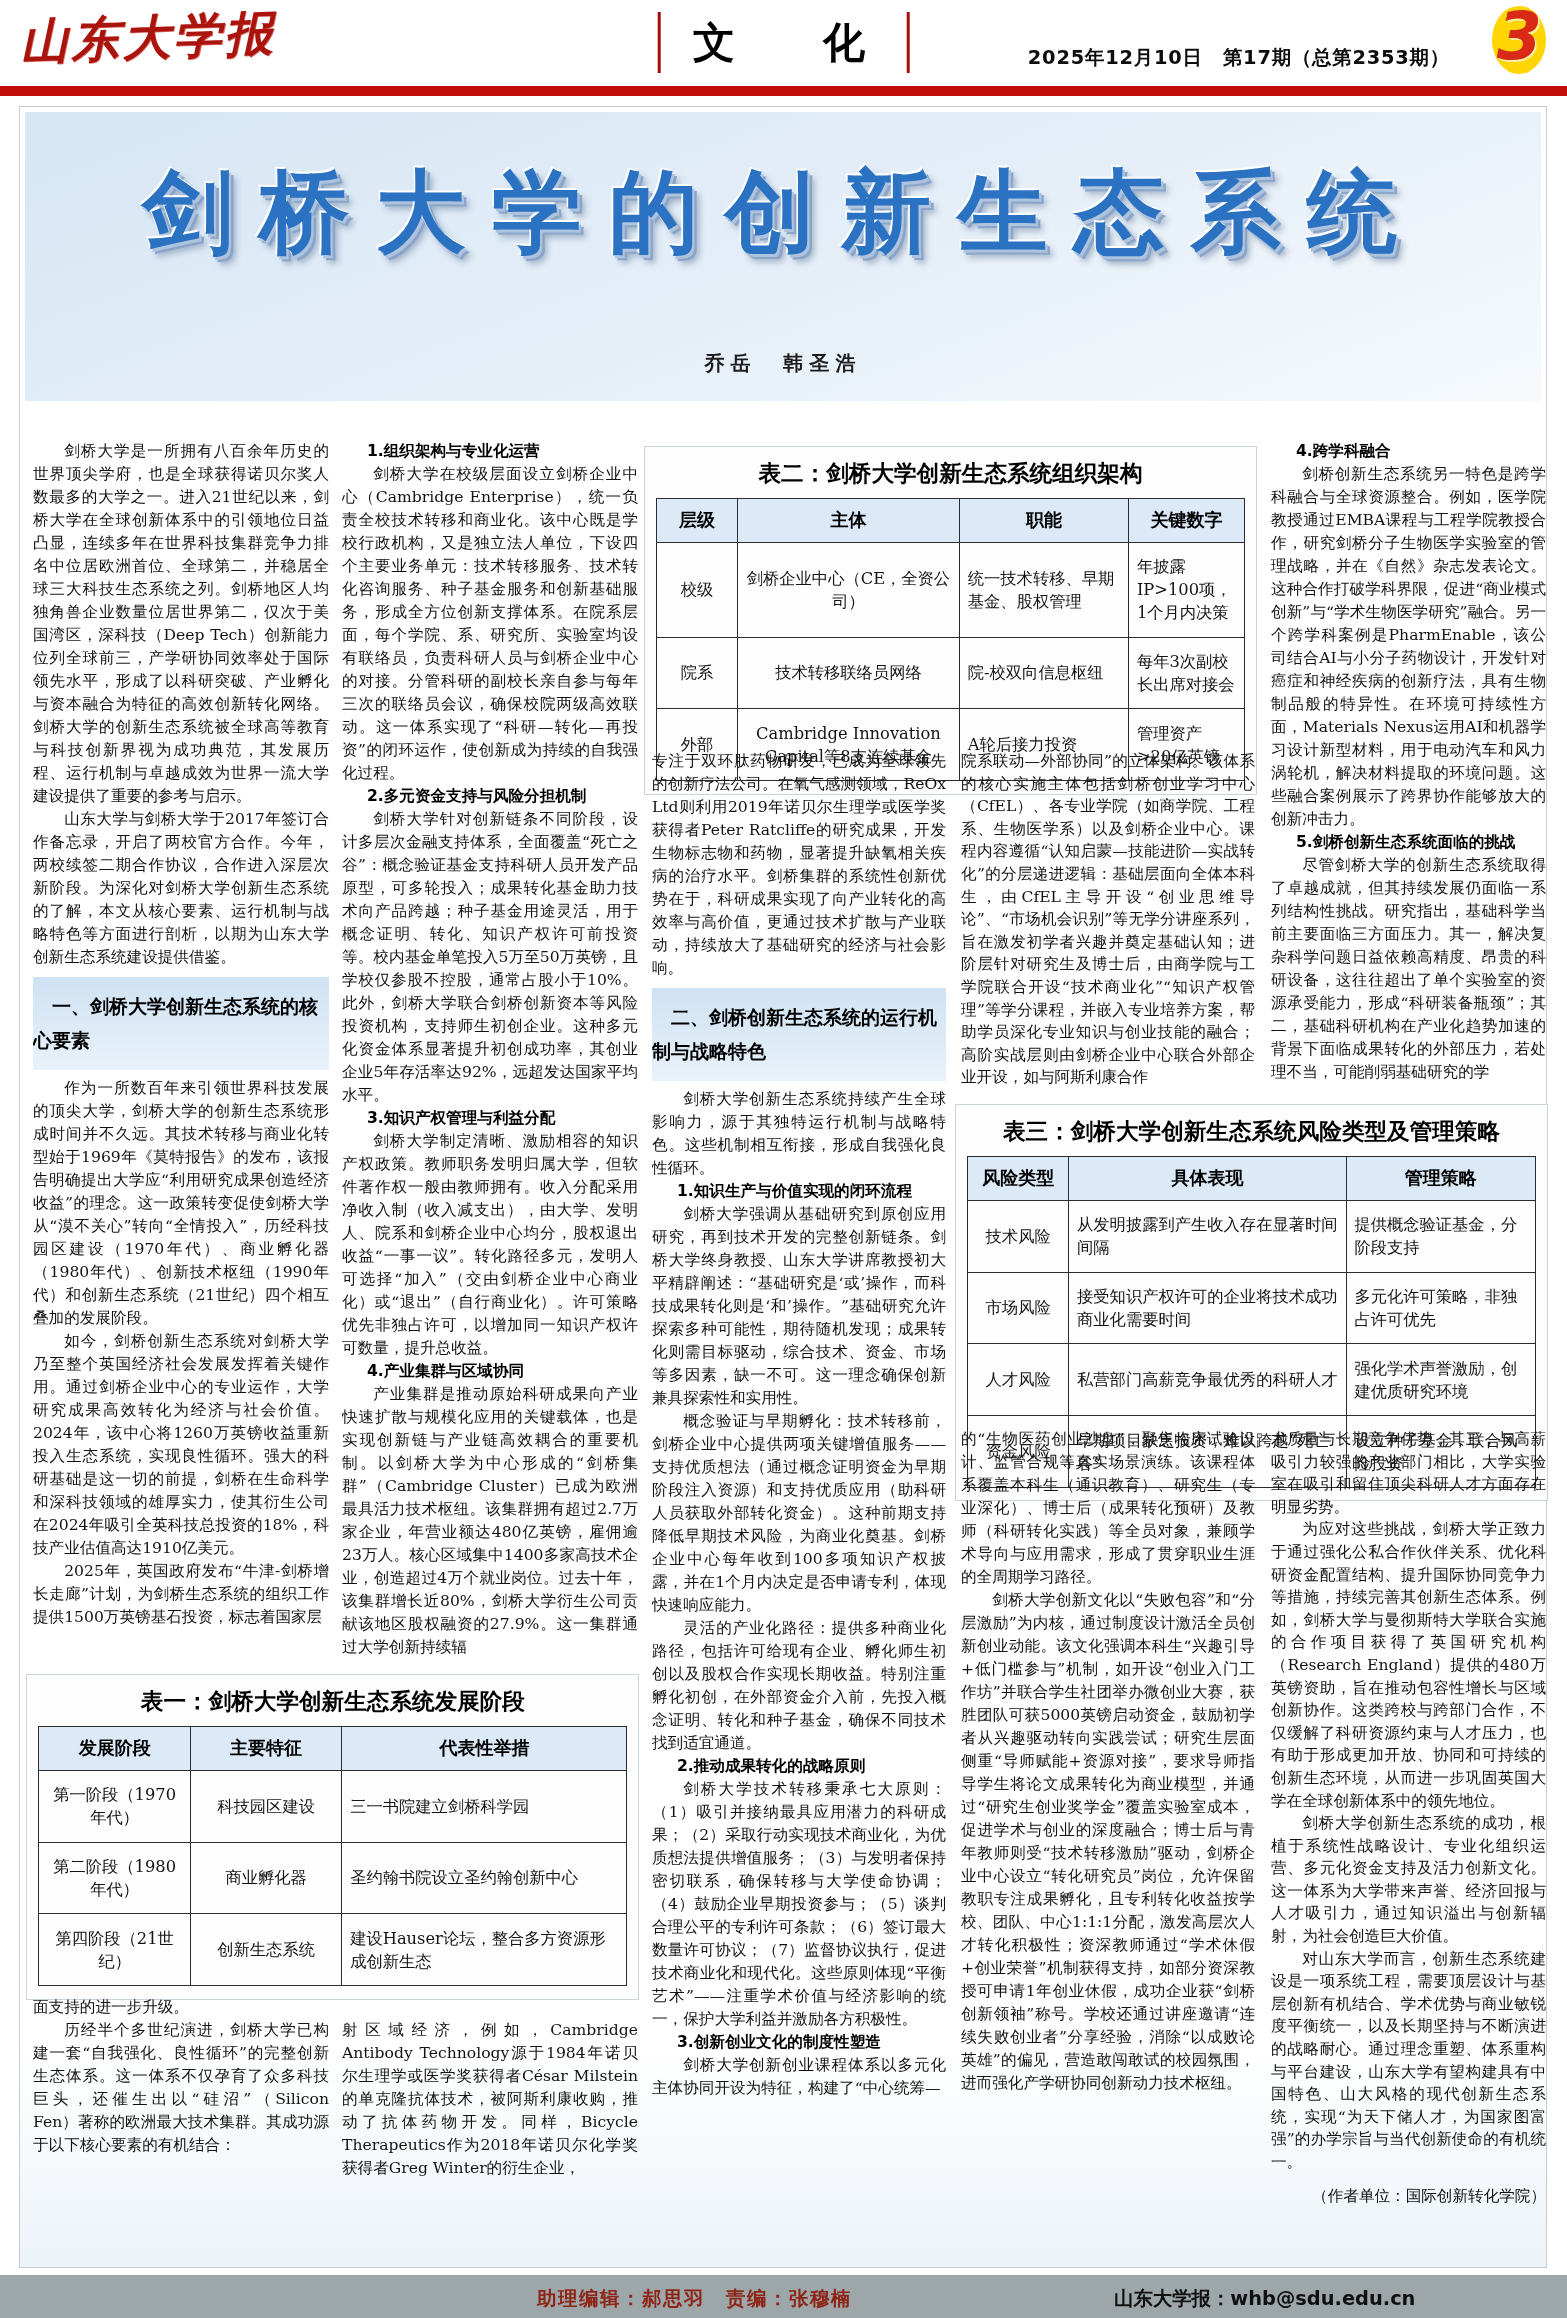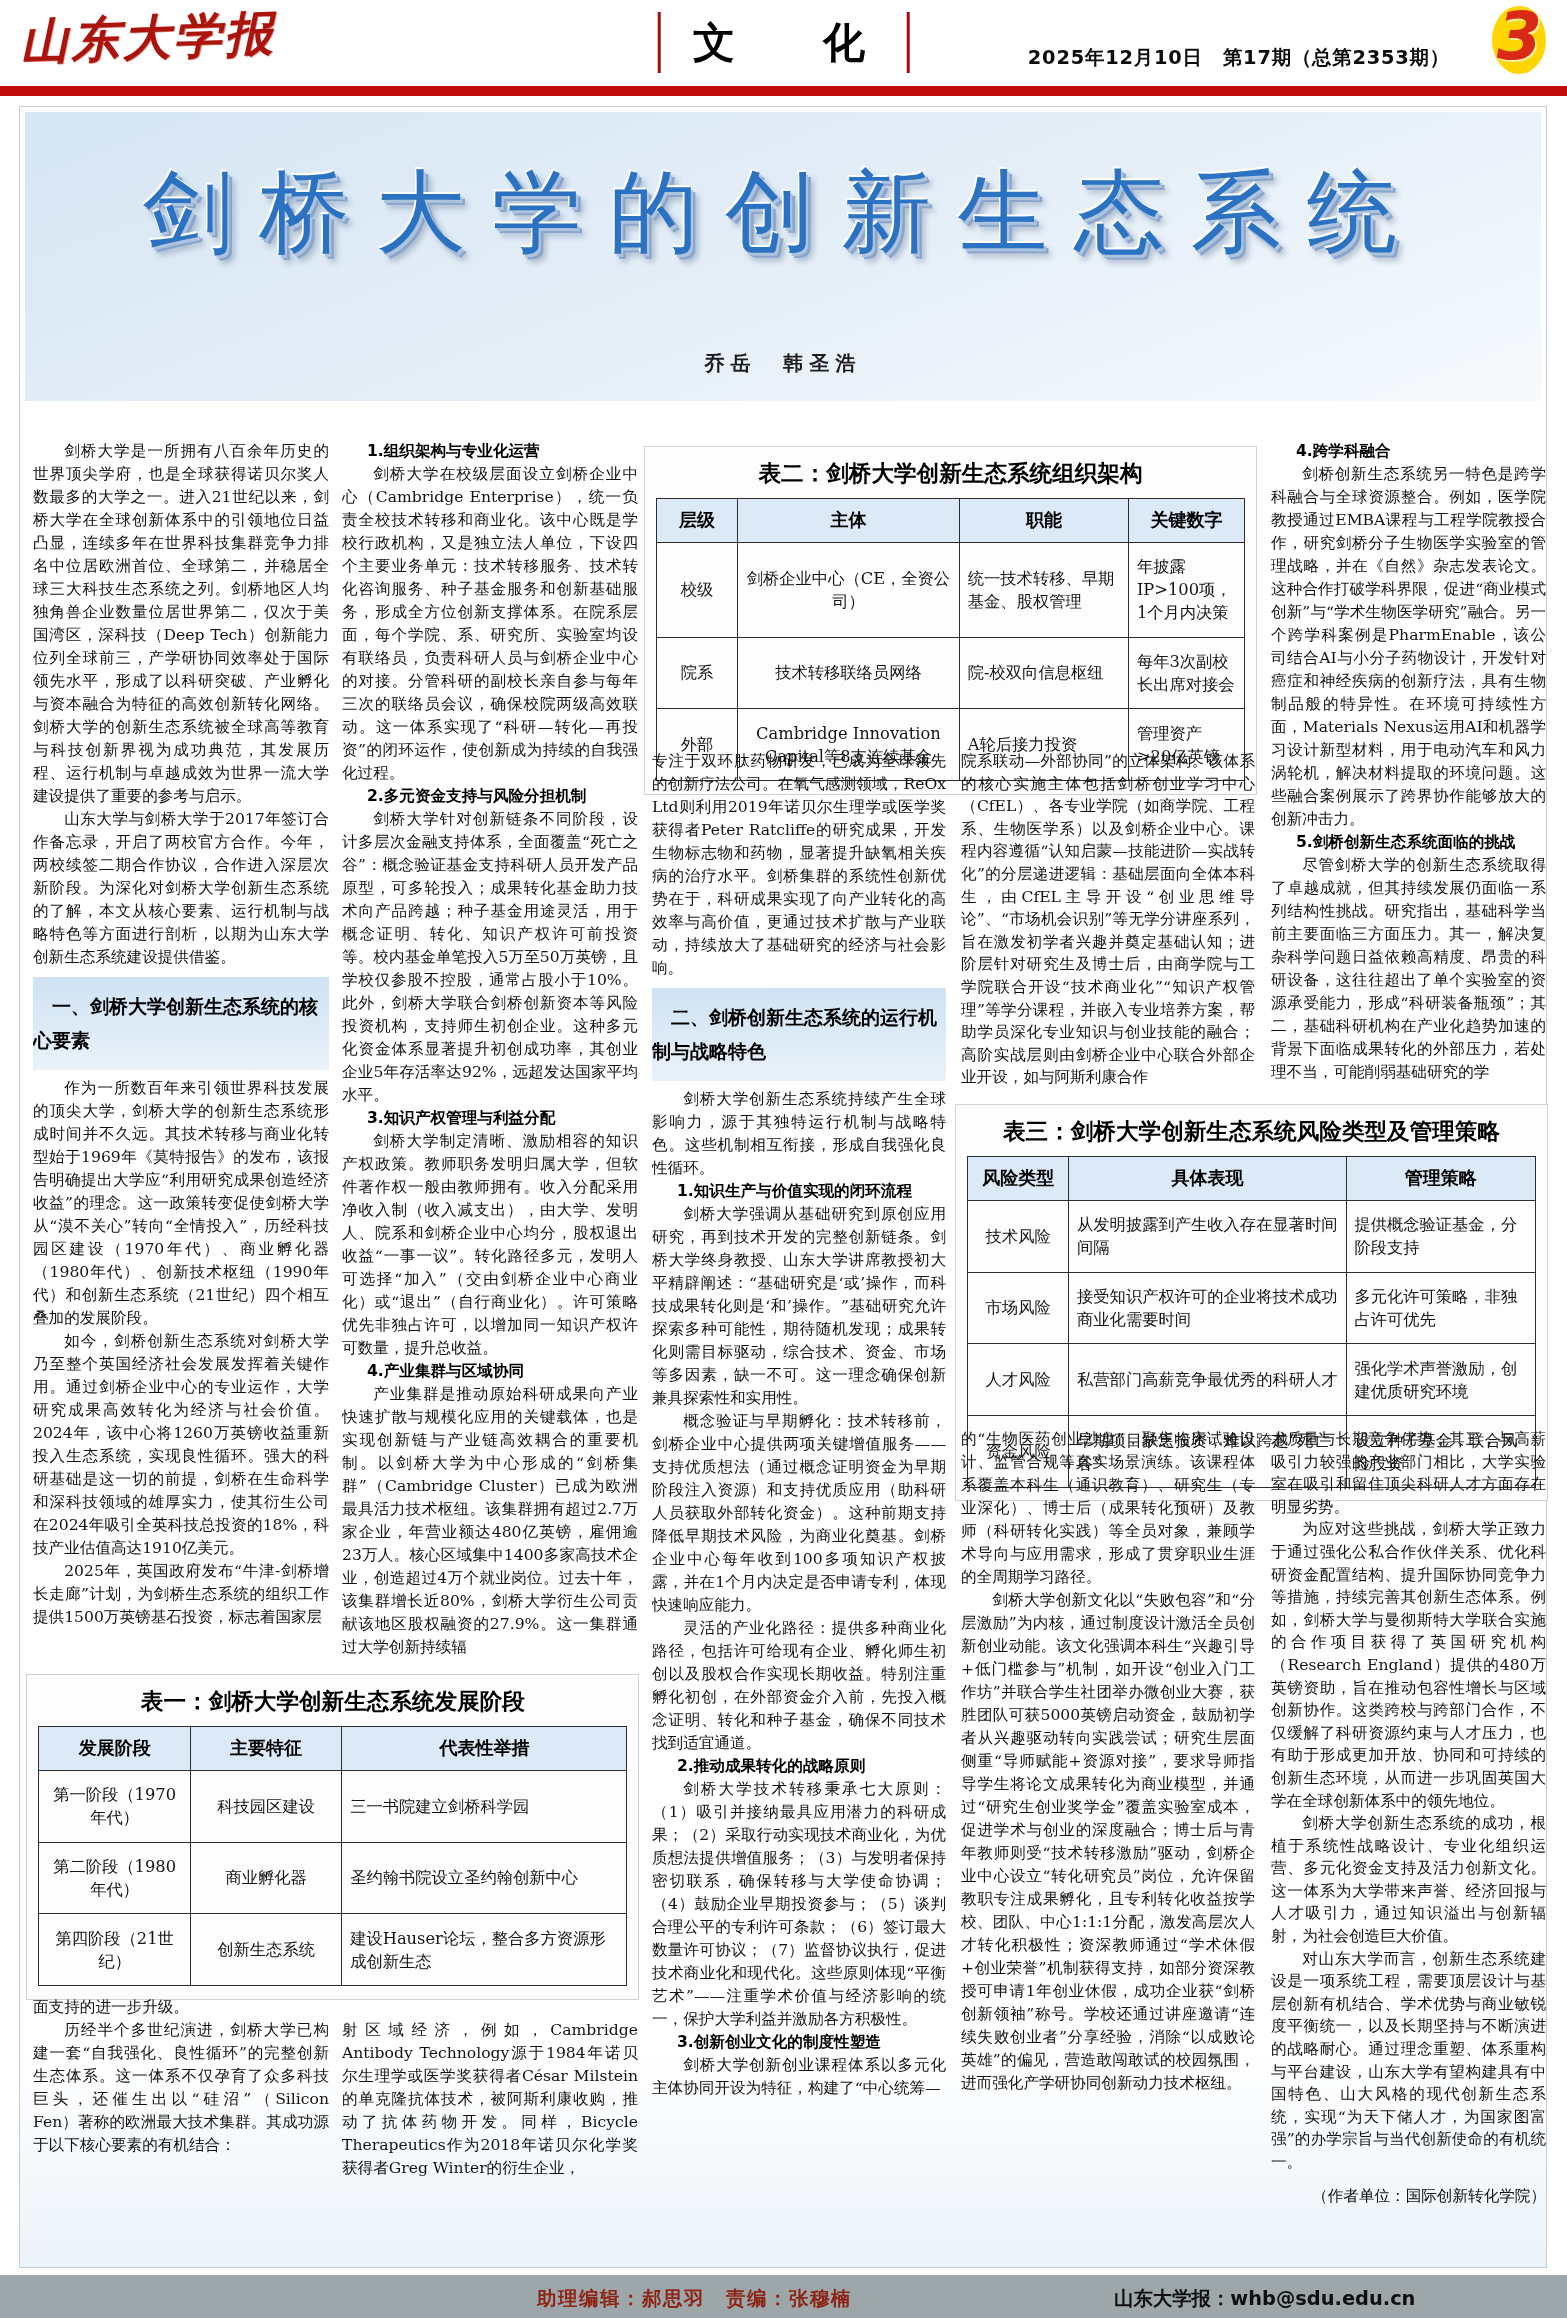--- a/index.html
+++ b/index.html
@@ -39,21 +39,21 @@
   .page-frame{
     position:absolute;left:18.7px;top:106px;width:1528px;height:2162px;box-sizing:border-box;
     border:0.8px solid #c6ccd1;background:linear-gradient(180deg,#ffffff 90%,#ecf3f9 100%);
   }
   .title-block{
     position:absolute;left:25px;top:112px;width:1516px;height:289px;
     background:linear-gradient(160deg,#d6e6f4 0%,#e6eff8 55%,#f6fafd 100%);
   }
   .main-title{
     position:absolute;left:0;right:0;top:40px;text-align:center;
-    font-family:"DejaVu Sans","Liberation Sans",sans-serif;font-weight:normal;
+    font-family:"DejaVu Sans","Liberation Sans",sans-serif;font-weight:bold;
     font-size:90px;letter-spacing:26.4px;color:#2b73c2;white-space:nowrap;
     text-shadow:-1.6px -2.3px 0 #ffffff,2.3px 3.1px 0 #aec3de,4.7px 5.4px 0 #8aa5c9,7px 7.8px 6.2px rgba(40,70,110,0.35);
   }
   .authors{position:absolute;left:0;right:0;top:238px;text-align:center;font-size:20px;letter-spacing:6.2px;color:#1c1c1c;font-weight:bold;}
   
   .col-seg{
     position:absolute;font-size:15.6px;line-height:23px;text-align:justify;color:#121212;overflow:hidden;
   }
   .para{margin:0;text-indent:2em;}
   .para.cont{text-indent:0;}

